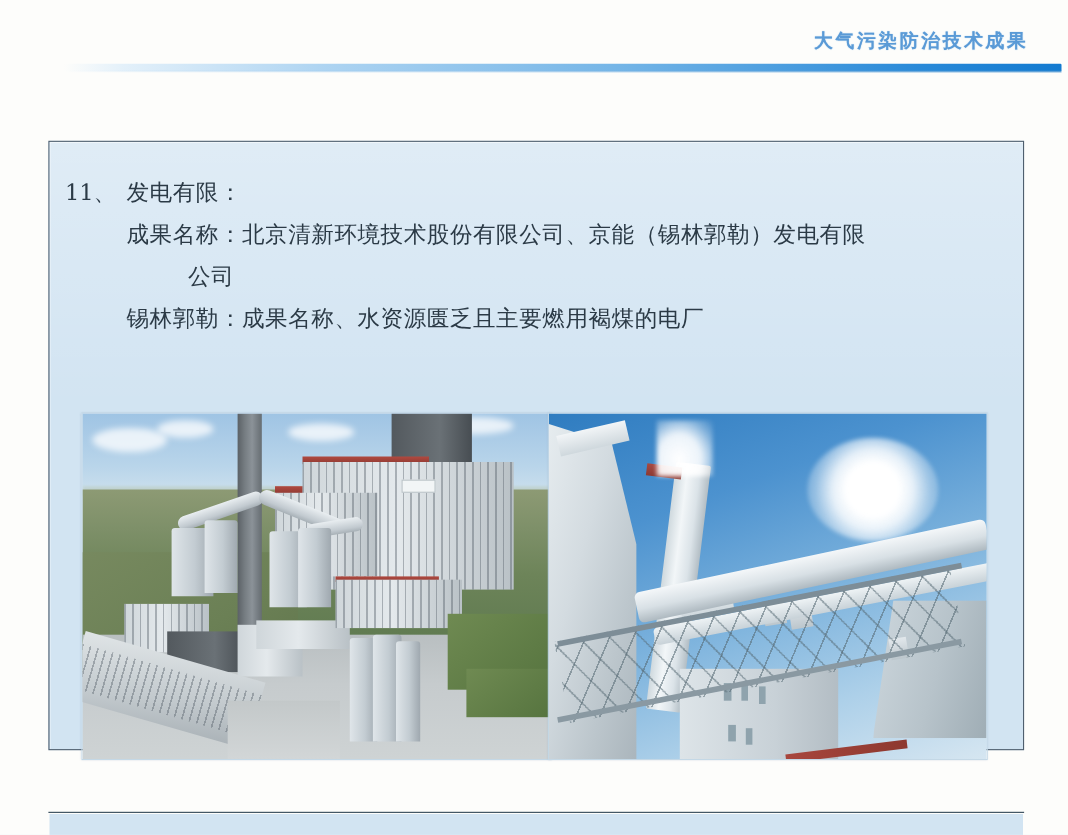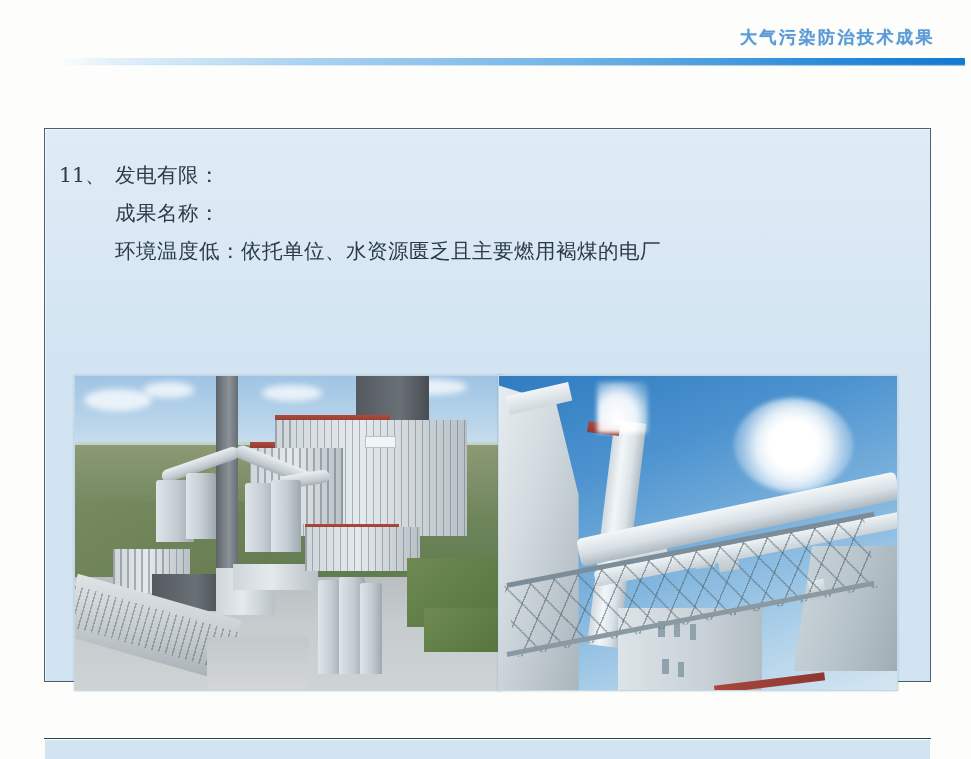--- a/index.html
+++ b/index.html
@@ -175,27 +175,29 @@
   <div id="text-block">
 
     <div class="txt-row">
       <span class="row-num">11、</span>
       <span class="row-label">发电有限：</span>
     </div>
 
     <div class="txt-row">
       <span class="row-indent"></span>
       <span class="row-label">成果名称：</span>
-    </div>
-
+      <span class="row-val">北京清新环境技术股份有限公司、京能（锡林郭勒）发电有限</span>
+    </div>
+
+    <div class="row-cont">公司</div>
 
     <div class="txt-row">
       <span class="row-indent"></span>
-      <span class="row-label">环境温度低：</span>
-      <span class="row-val">依托单位、水资源匮乏且主要燃用褐煤的电厂</span>
+      <span class="row-label">锡林郭勒：</span>
+      <span class="row-val">成果名称、水资源匮乏且主要燃用褐煤的电厂</span>
     </div>
   </div>
 
   <div id="photo-row">
 
     <div class="photo" id="photo-left">
       <div class="ph-inner">
         <div class="L-sky"></div>
         <div class="L-cloud" style="left:2%;top:4%;width:16%;height:7%;"></div>
         <div class="L-cloud" style="left:16%;top:2%;width:12%;height:5%;"></div>

